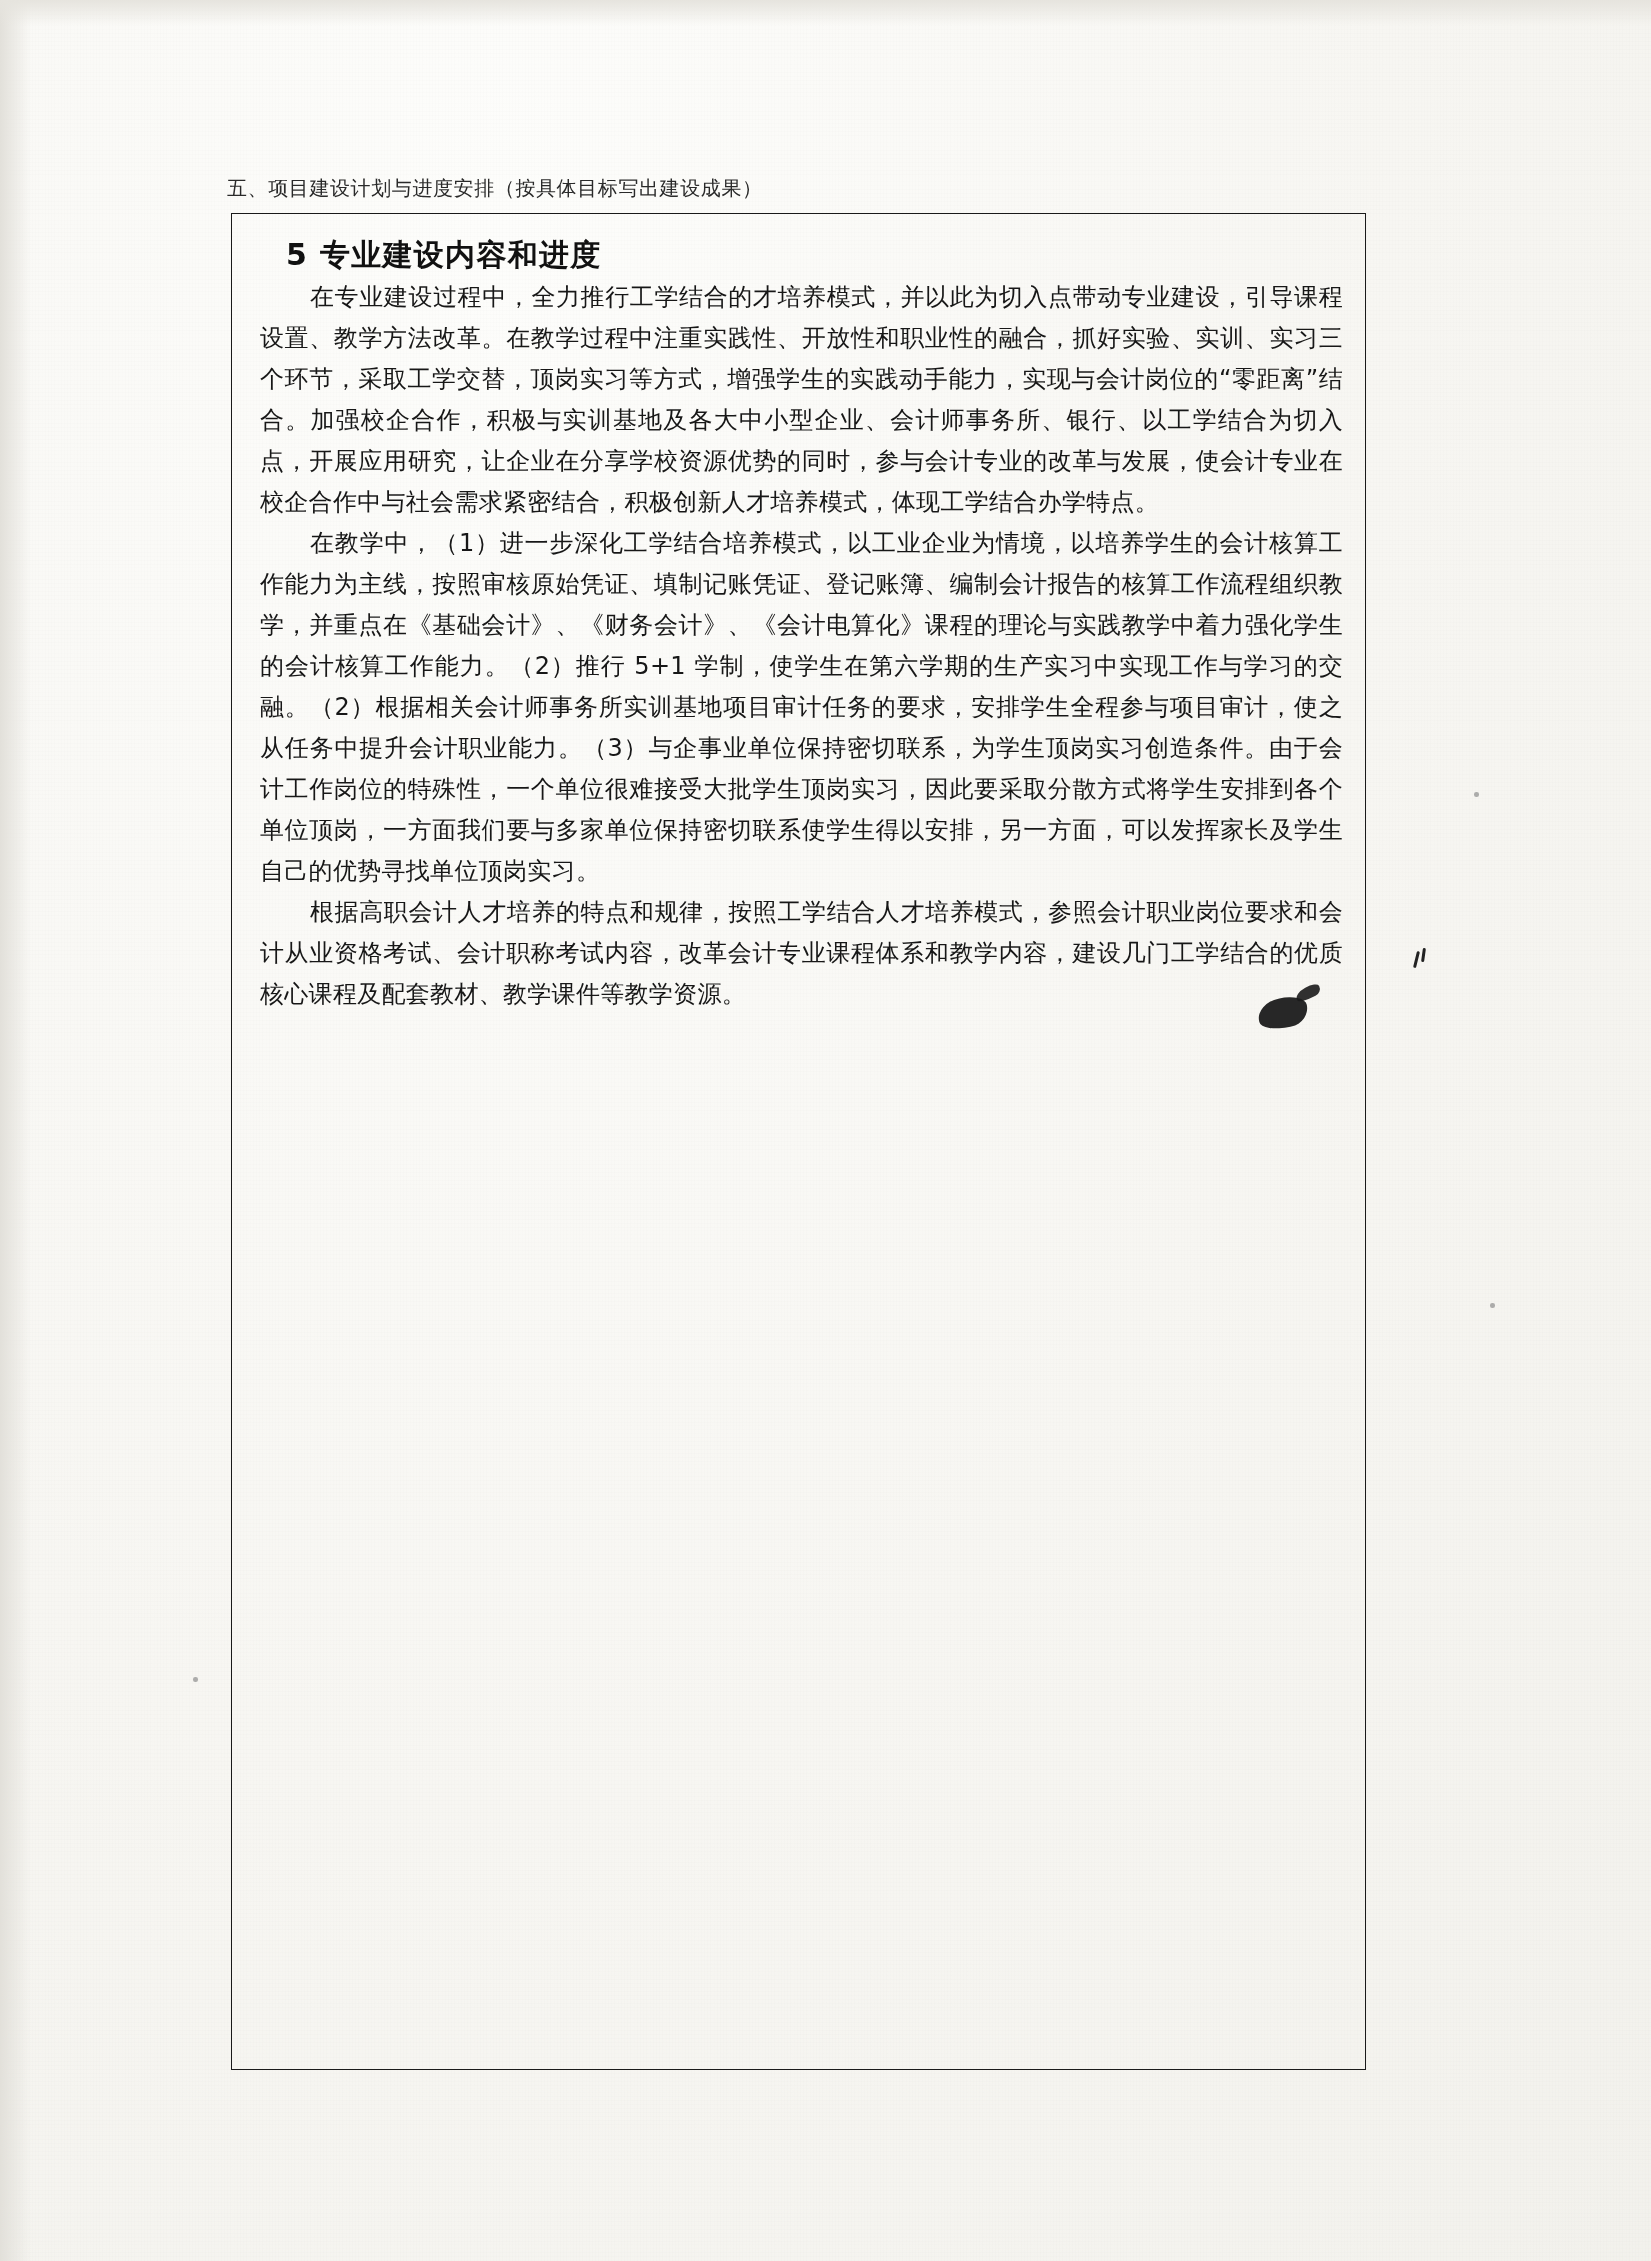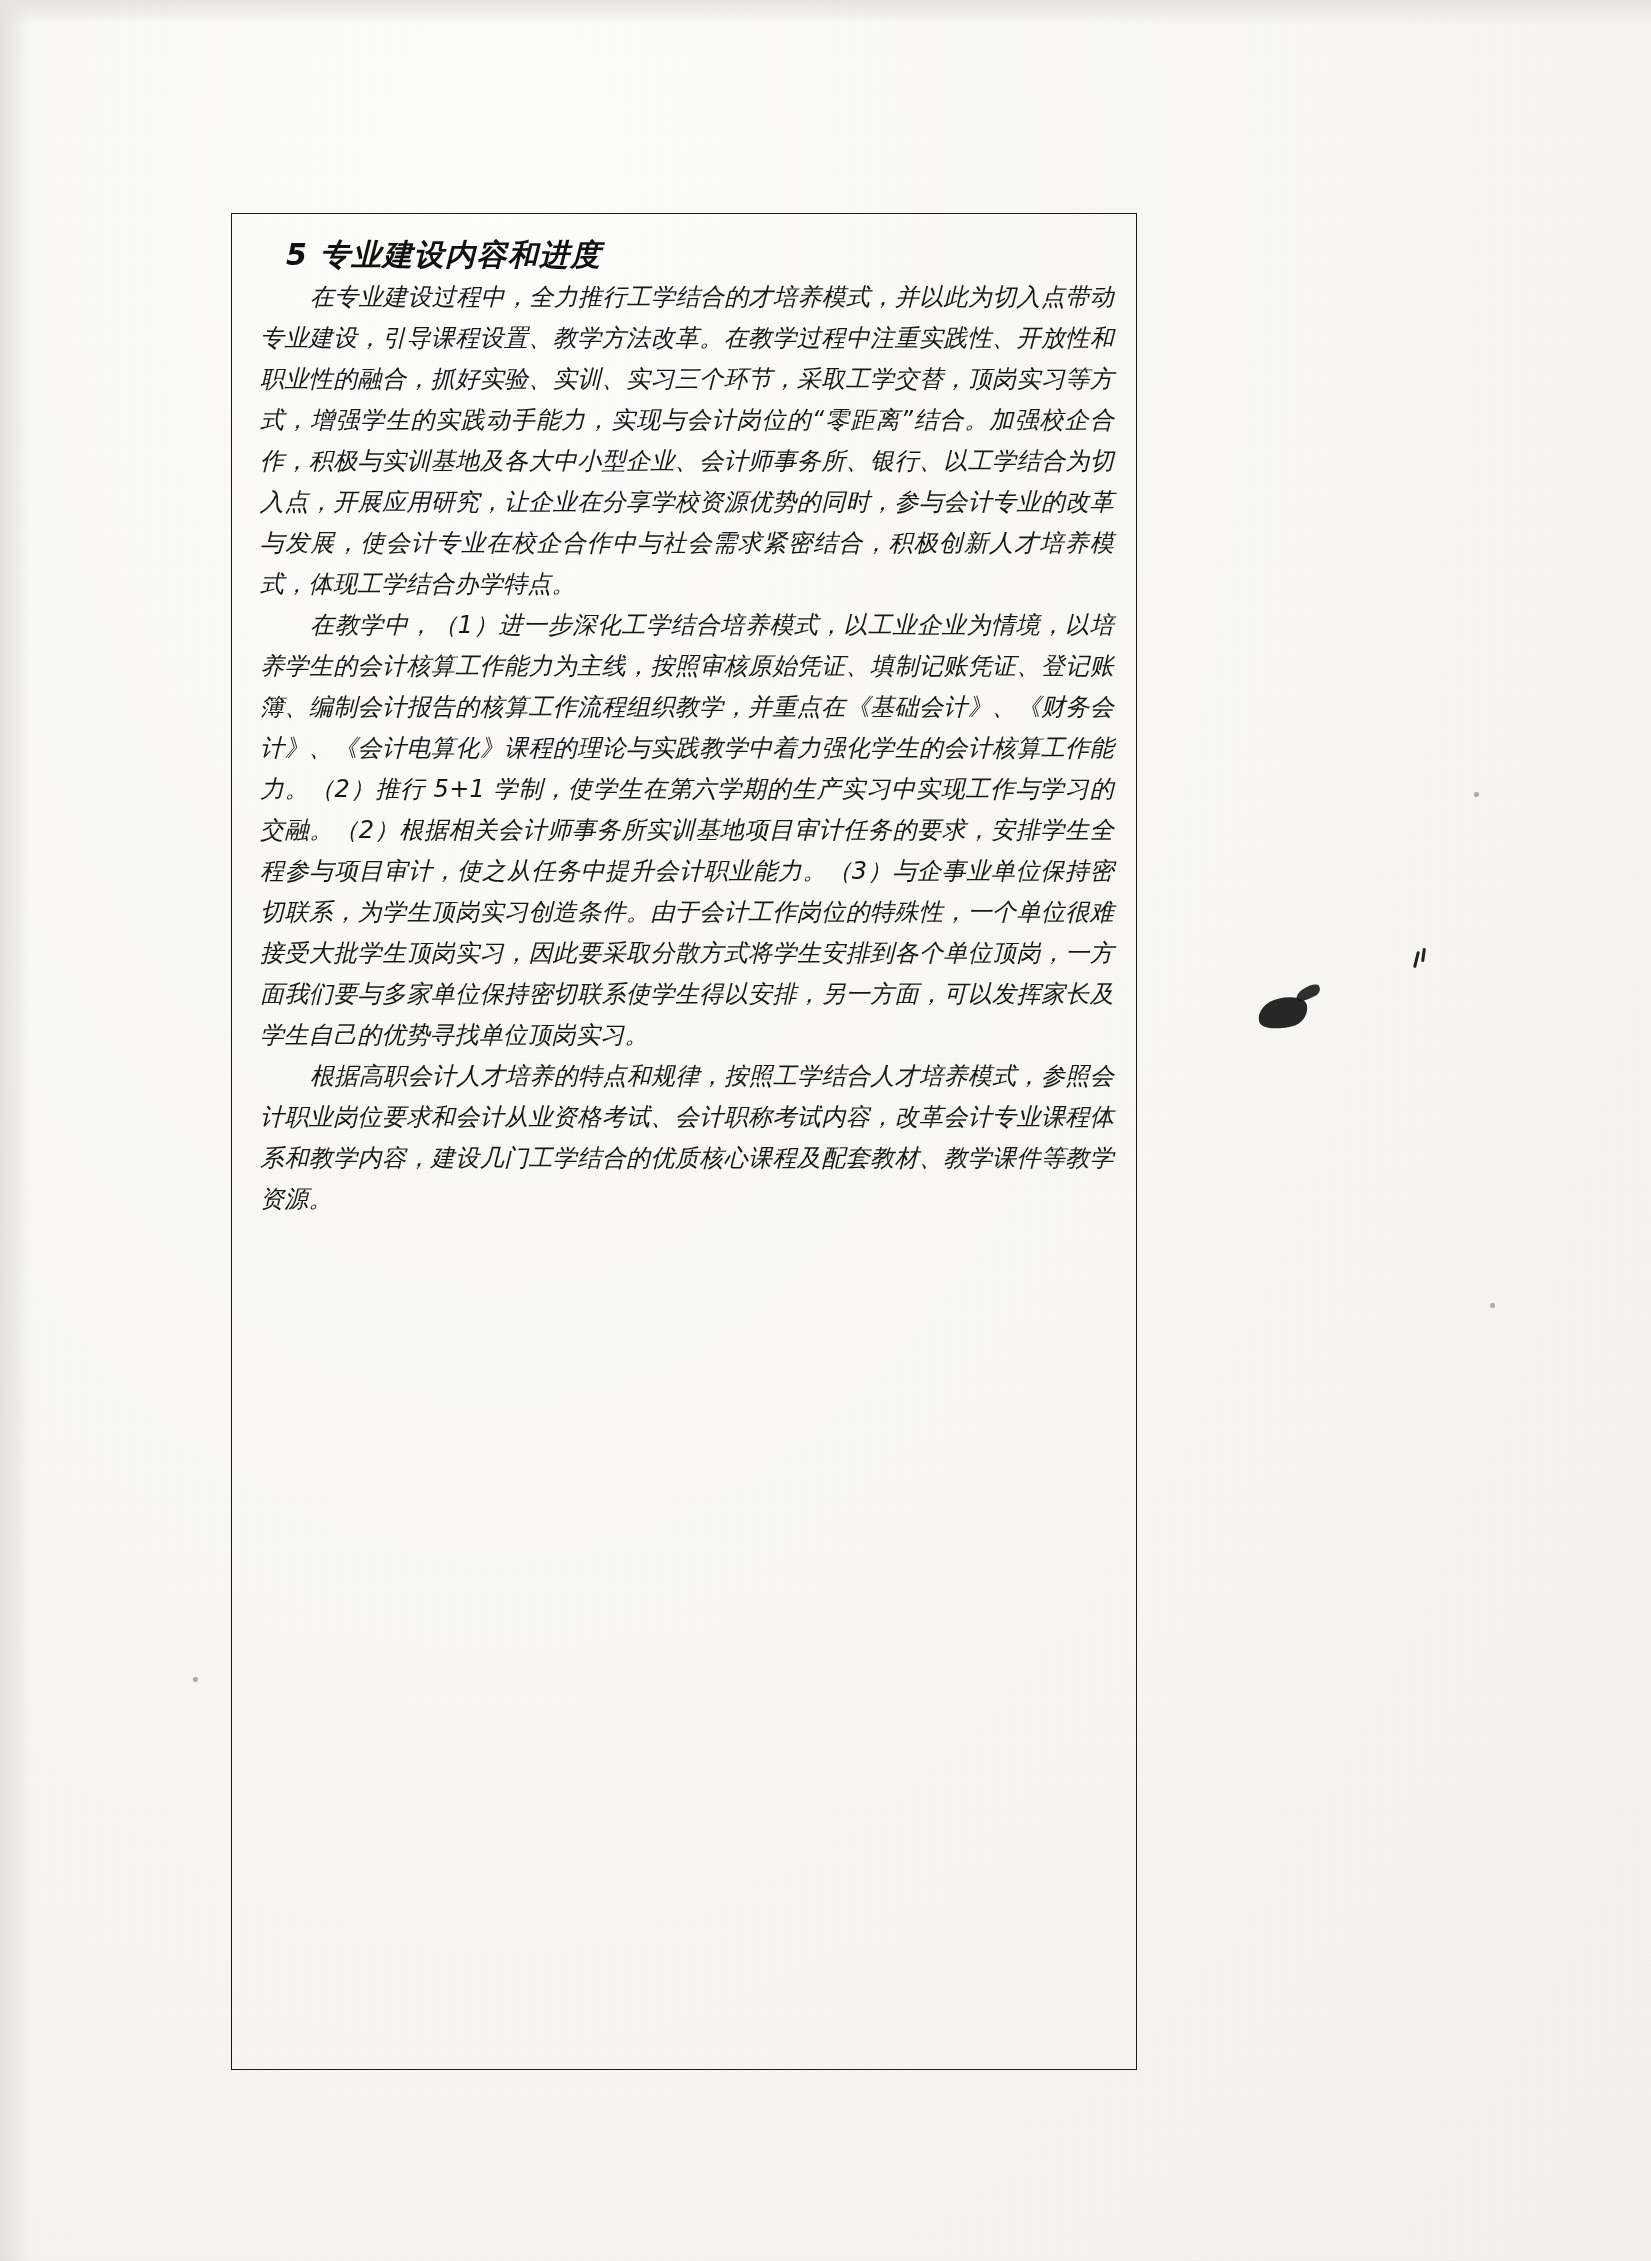--- a/index.html
+++ b/index.html
@@ -41,26 +41,25 @@
     line-height: 26px;
     letter-spacing: 0.6px;
     color: #2a2a2a;
     white-space: nowrap;
   }
   
   .frame {
     position: absolute;
     left: 231px;
     top: 213px;
-    width: 906px;
+    width: 1135px;
     height: 1857px;
     border: 1.9px solid #1a1a1a;
     box-sizing: border-box;
     background: transparent;
-    font-style: italic;
   }
   .frame-inner {
     position: absolute;
     left: 0; top: 0; right: 0; bottom: 0;
     padding: 17px 22px 0 28px;
     box-sizing: border-box;
   }
   h1.sec {
     font-family: "DejaVu Sans", "Liberation Sans", sans-serif;
     font-weight: bold;
@@ -154,20 +153,21 @@
   }
 </style>
 </head>
 <body>
 
 <div class="page">
   <div class="scan-noise"></div>
   <div class="scan-edge-left"></div>
   <div class="scan-edge-top"></div>
 
+  <div class="header-line">五、项目建设计划与进度安排（按具体目标写出建设成果）</div>
 
   <div class="frame">
     <div class="frame-inner">
 
       <h1 class="sec">5  专业建设内容和进度</h1>
 
 
       <p class="body">在专业建设过程中，全力推行工学结合的才培养模式，并以此为切入点带动专业建设，引导课程设置、教学方法改革。在教学过程中注重实践性、开放性和职业性的融合，抓好实验、实训、实习三个环节，采取工学交替，顶岗实习等方式，增强学生的实践动手能力，实现与会计岗位的“零距离”结合。加强校企合作，积极与实训基地及各大中小型企业、会计师事务所、银行、以工学结合为切入点，开展应用研究，让企业在分享学校资源优势的同时，参与会计专业的改革与发展，使会计专业在校企合作中与社会需求紧密结合，积极创新人才培养模式，体现工学结合办学特点。</p>
 
       <p class="body">在教学中，（1）进一步深化工学结合培养模式，以工业企业为情境，以培养学生的会计核算工作能力为主线，按照审核原始凭证、填制记账凭证、登记账簿、编制会计报告的核算工作流程组织教学，并重点在《基础会计》、《财务会计》、《会计电算化》课程的理论与实践教学中着力强化学生的会计核算工作能力。（2）推行 5+1 学制，使学生在第六学期的生产实习中实现工作与学习的交融。（2）根据相关会计师事务所实训基地项目审计任务的要求，安排学生全程参与项目审计，使之从任务中提升会计职业能力。（3）与企事业单位保持密切联系，为学生顶岗实习创造条件。由于会计工作岗位的特殊性，一个单位很难接受大批学生顶岗实习，因此要采取分散方式将学生安排到各个单位顶岗，一方面我们要与多家单位保持密切联系使学生得以安排，另一方面，可以发挥家长及学生自己的优势寻找单位顶岗实习。</p>

